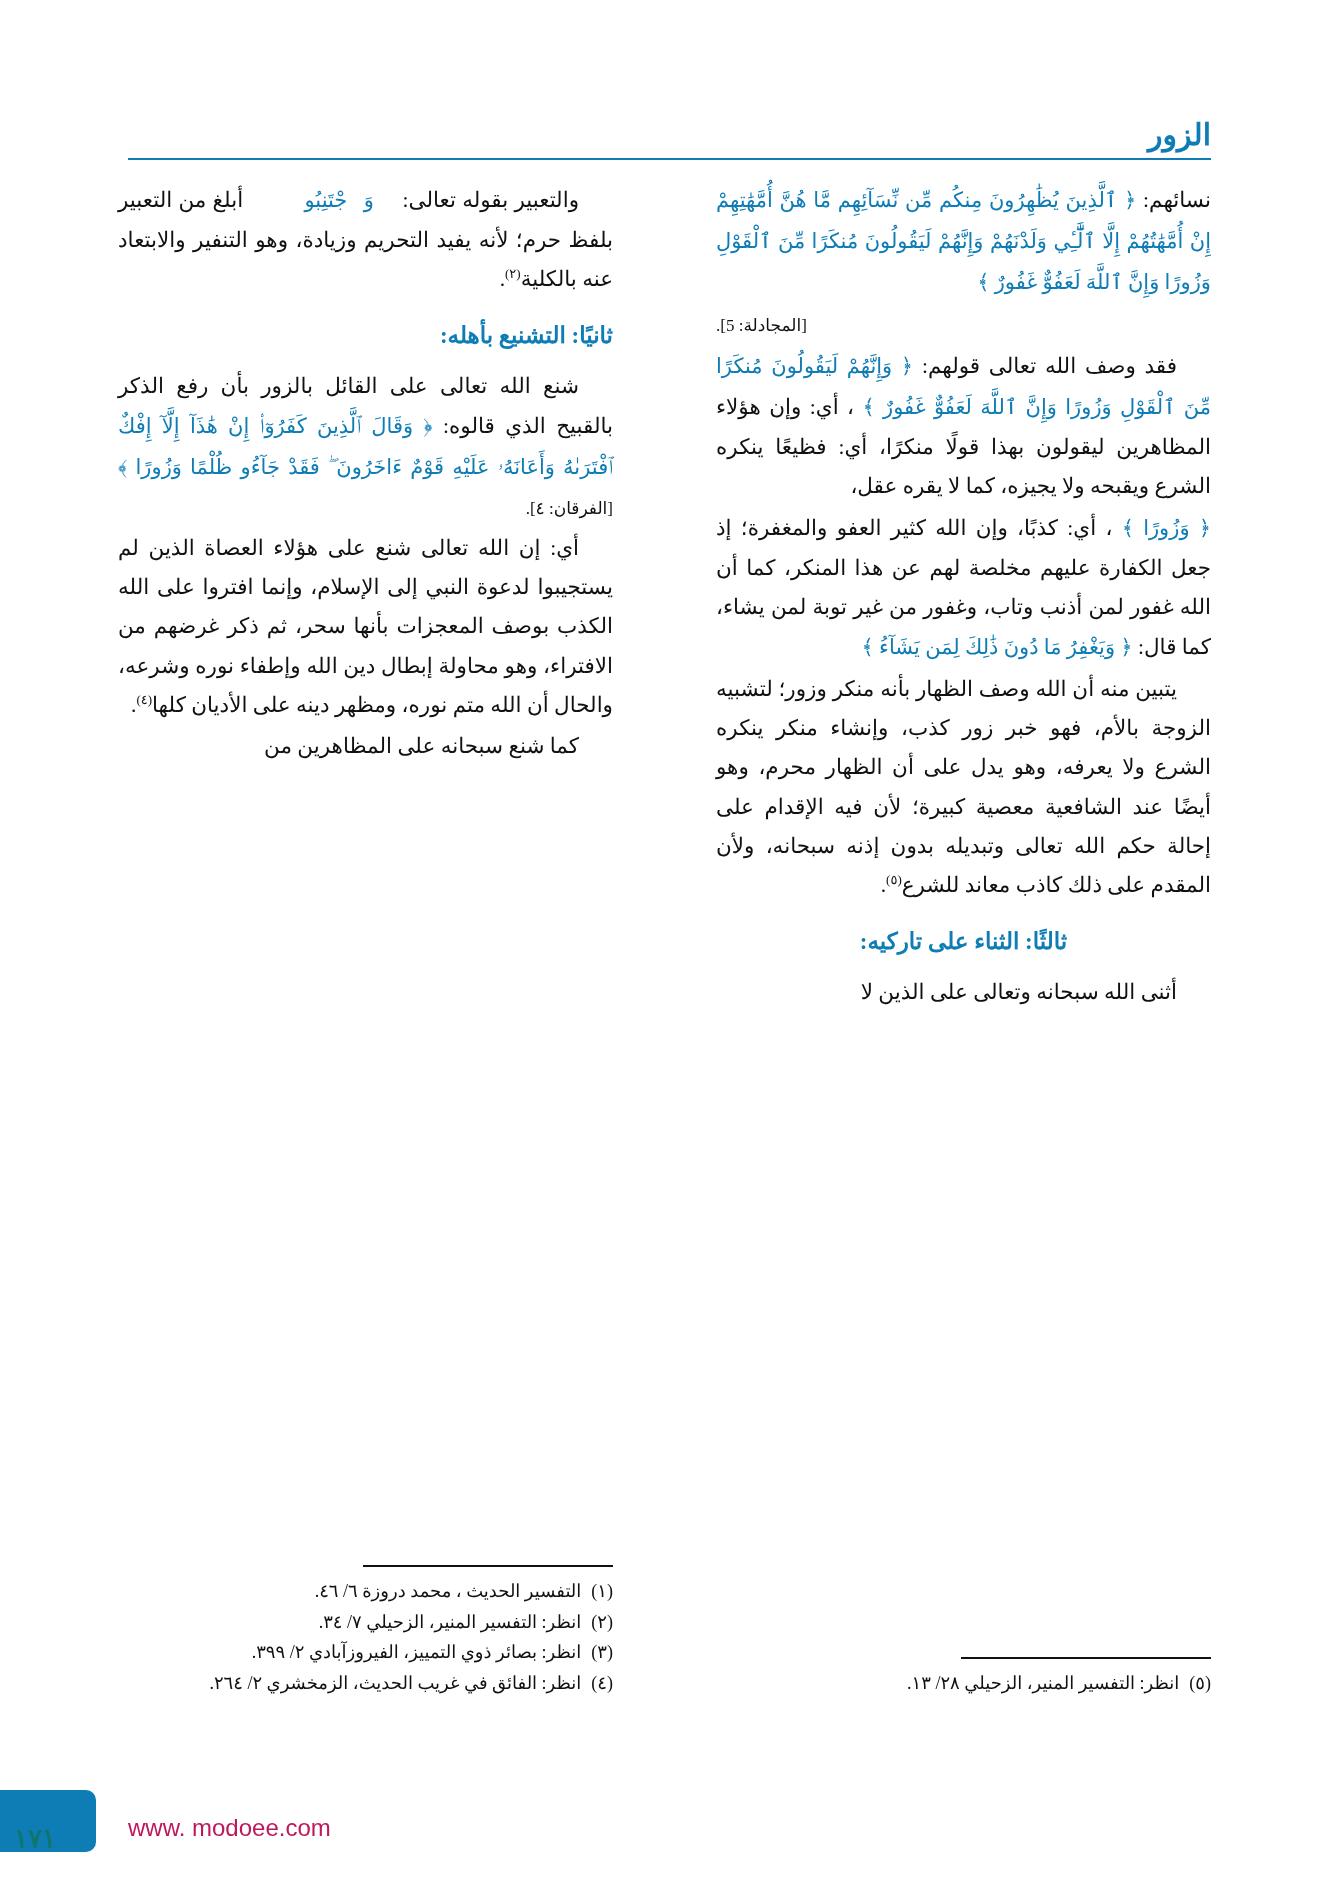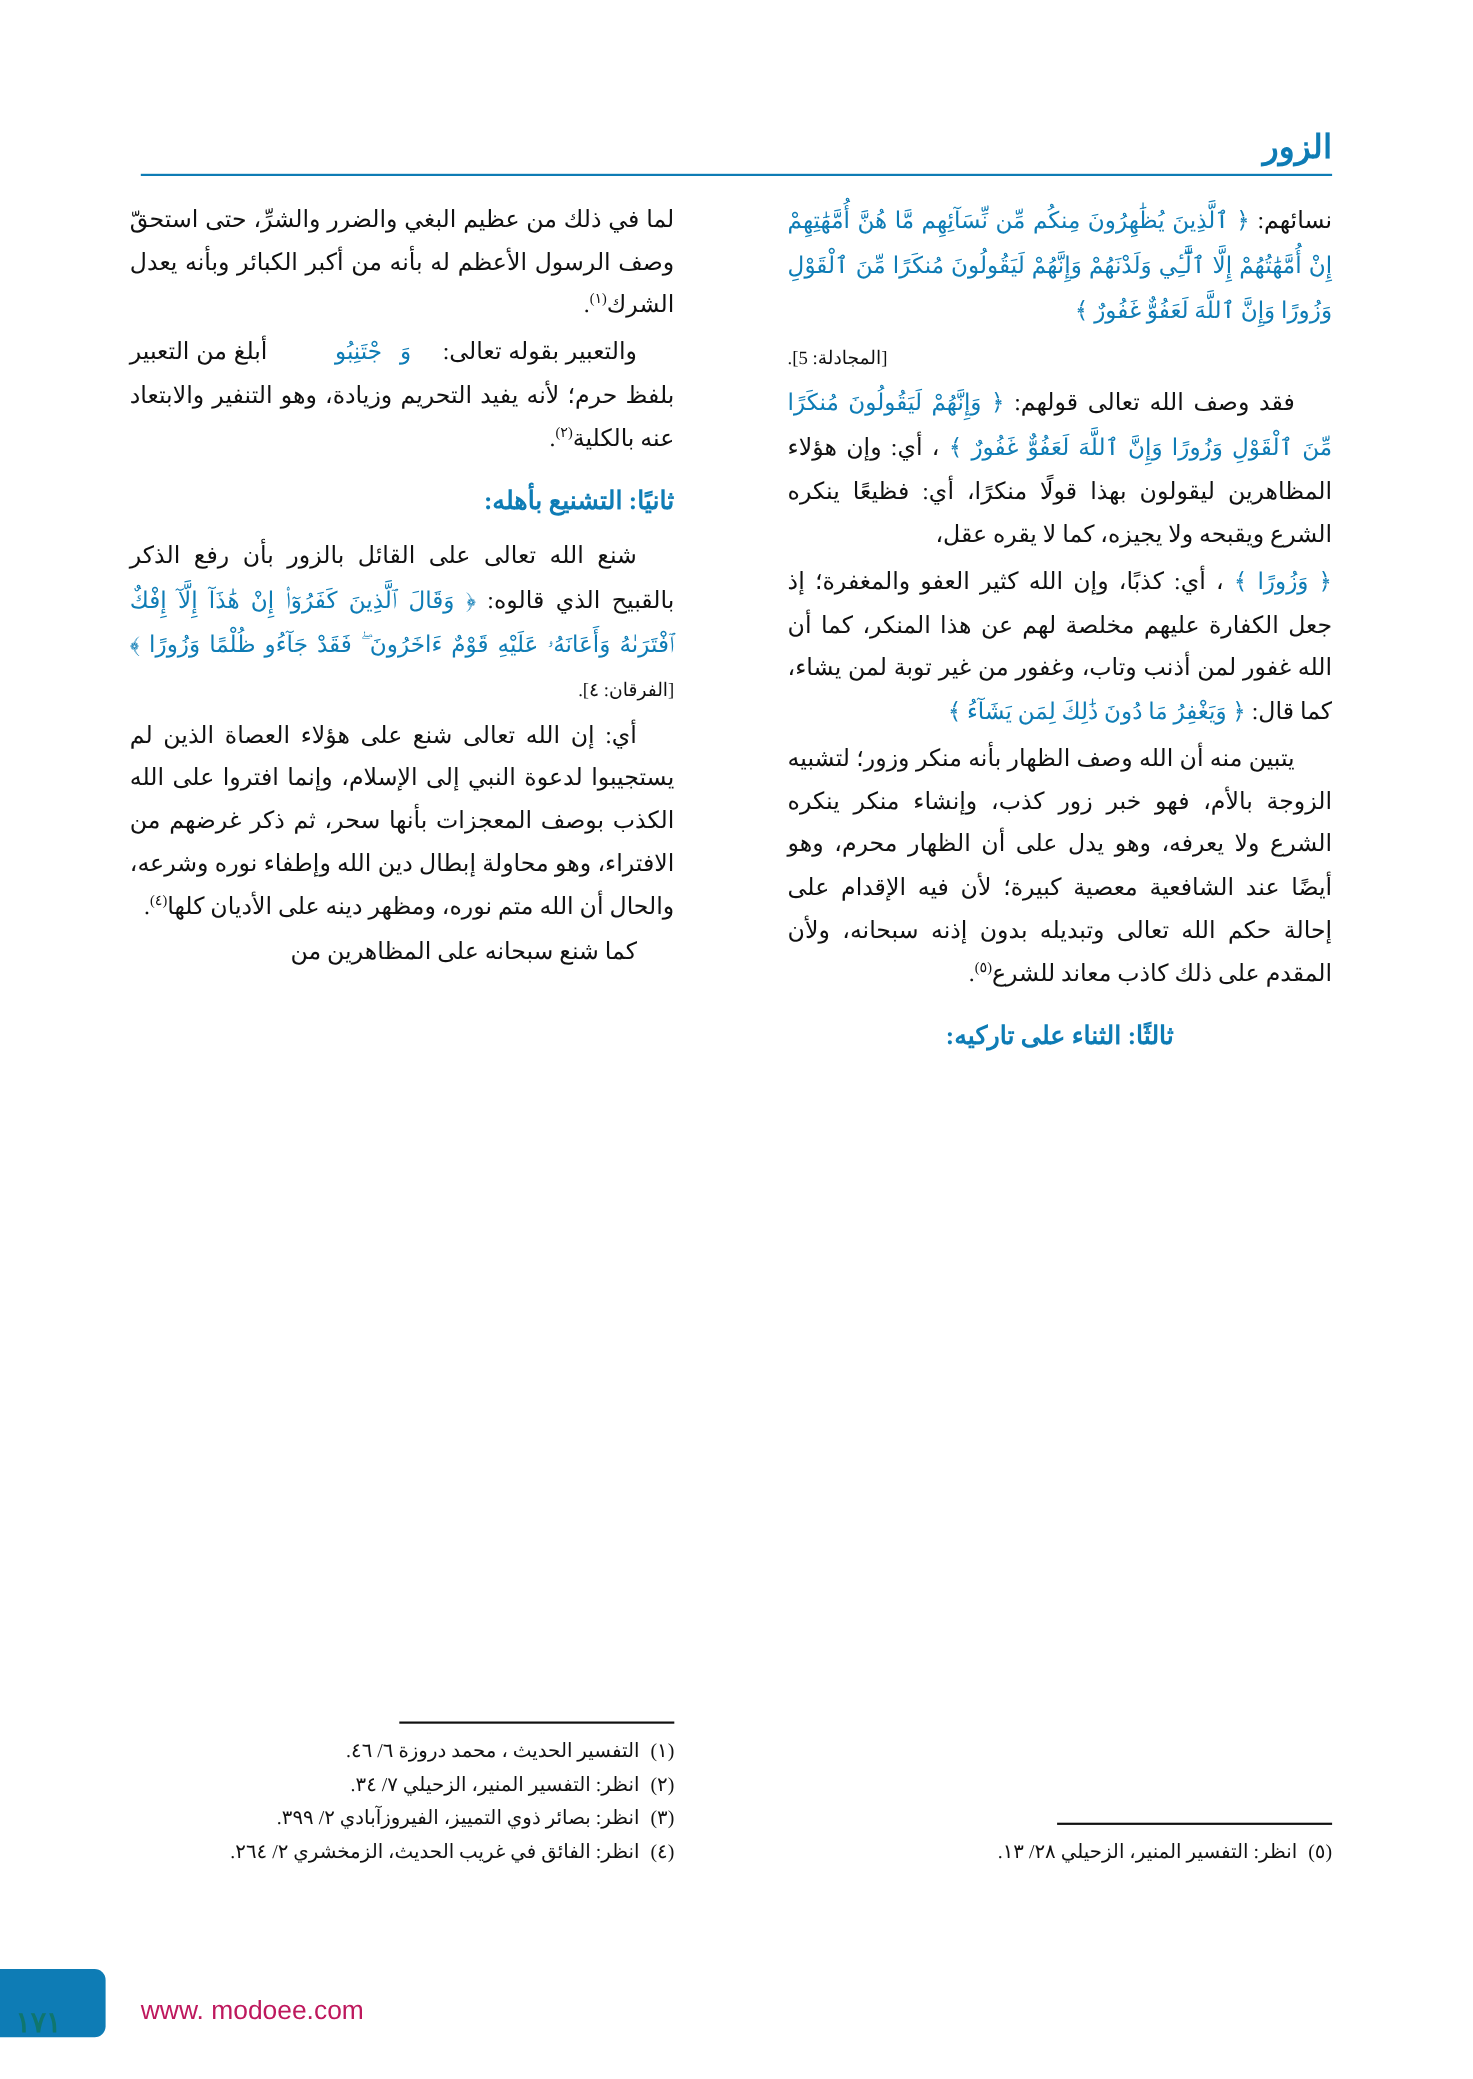--- a/index.html
+++ b/index.html
@@ -189,37 +189,35 @@
           <span>، أي: كذبًا، وإن الله كثير العفو والمغفرة؛ إذ جعل الكفارة عليهم مخلصة لهم عن هذا المنكر، كما أن الله غفور لمن أذنب وتاب، وغفور من غير توبة لمن يشاء، كما قال:</span>
           <span class="quran">﴿ وَيَغْفِرُ مَا دُونَ ذَٰلِكَ لِمَن يَشَآءُ ﴾</span>
         </p>
 
         <p class="para">
           <span>يتبين منه أن الله وصف الظهار بأنه منكر وزور؛ لتشبيه الزوجة بالأم، فهو خبر زور كذب، وإنشاء منكر ينكره الشرع ولا يعرفه، وهو يدل على أن الظهار محرم، وهو أيضًا عند الشافعية معصية كبيرة؛ لأن فيه الإقدام على إحالة حكم الله تعالى وتبديله بدون إذنه سبحانه، ولأن المقدم على ذلك كاذب معاند للشرع</span><sup>(٥)</sup><span>.</span>
         </p>
 
         <div class="subhead ctr">ثالثًا: الثناء على تاركيه:</div>
 
+        <p class="para">أثنى الله سبحانه وتعالى على الذين لا</p>
       </div>
 
       <div class="footnotes">
         <div class="fn-rule"></div>
         <div class="fn">
           <span class="fn-num">(٥)</span>
           <span class="fn-txt">انظر: التفسير المنير، الزحيلي ٢٨/ ١٣.</span>
         </div>
       </div>
     </div>
 
     <div class="col col-left">
       <div class="body-text">
 
-        <p class="para noind">
-          <span>لما في ذلك من عظيم البغي والضرر والشرِّ، حتى استحقّ وصف الرسول الأعظم له بأنه من أكبر الكبائر وبأنه يعدل الشرك</span><sup>(١)</sup><span>.</span>
-        </p>
 
         <p class="para">
           <span>والتعبير بقوله تعالى:</span>
           <span class="quran">﴿ وَٱجْتَنِبُوا۟ ﴾</span>
           <span>أبلغ من التعبير بلفظ حرم؛ لأنه يفيد التحريم وزيادة، وهو التنفير والابتعاد عنه بالكلية</span><sup>(٢)</sup><span>.</span>
         </p>
 
 
         <div class="subhead">ثانيًا: التشنيع بأهله:</div>
 

